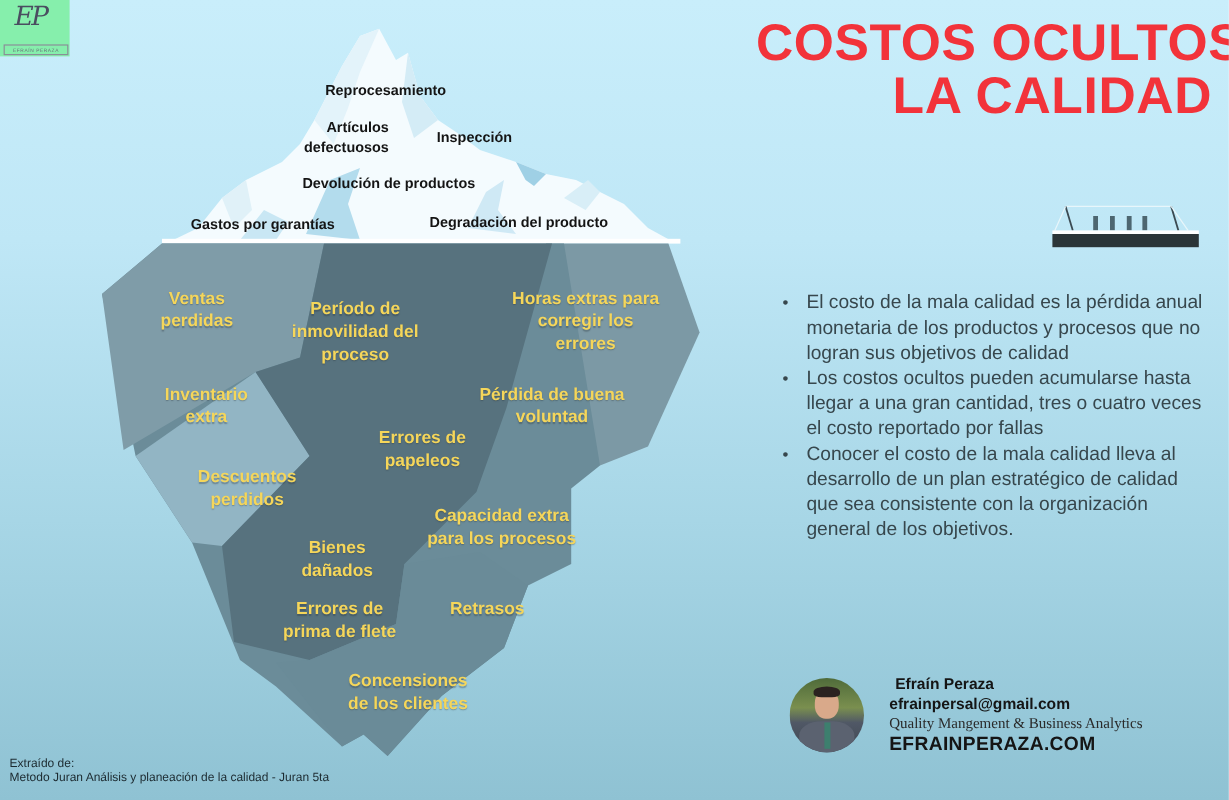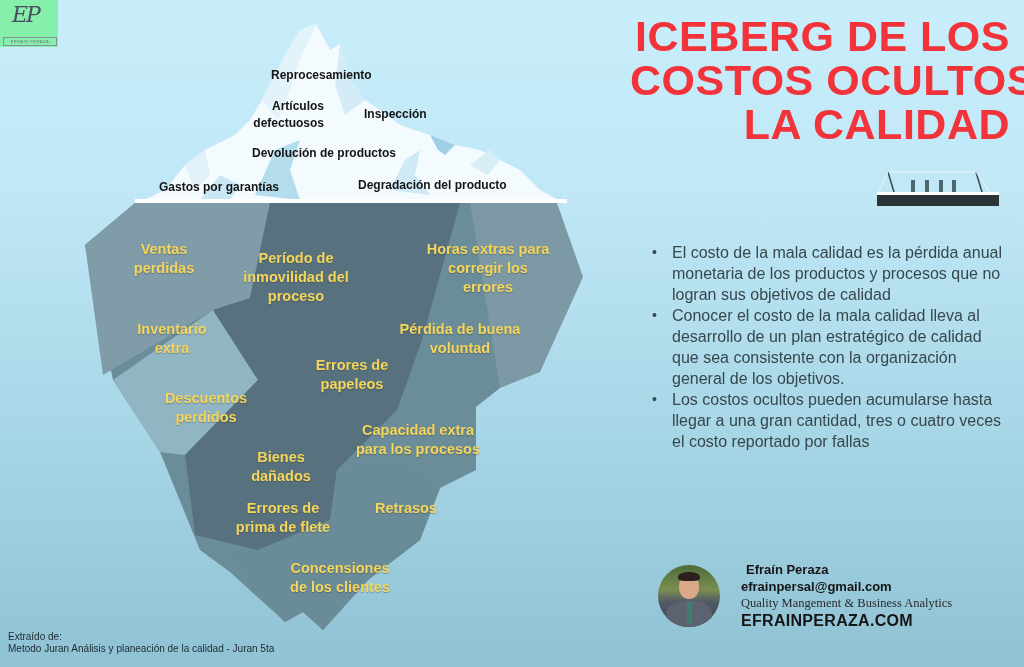--- a/index.html
+++ b/index.html
@@ -120,21 +120,20 @@
 
     <polygon points="113,380 213,310 258,380 185,455 160,452" fill="#92b5c4"></polygon>
 
     <polygon points="270,203 460,203 422,340 397,410 337,470 330,520 258,550 195,535 185,455 258,380 213,310 250,298" fill="#57727e"></polygon>
 
     <polygon points="230,552 258,550 330,520 337,470 400,460 440,488 420,540 368,580 323,630 303,612 285,622" fill="#6a8b98"></polygon>
   </g>
 </svg>
 
 <div class="abs title">
-  <div>ICEBERG DE LOS</div>
   <div>COSTOS OCULTOS DE</div>
   <div>LA CALIDAD</div>
 </div>
 
 <div class="abs tip" style="left:271px; top:67px;">Reprocesamiento</div>
 <div class="abs tip" style="left:230px; top:98px; width:94px;">
   <div>Artículos</div>
   <div>defectuosos</div>
 </div>
 <div class="abs tip" style="left:364px; top:106px;">Inspección</div>
@@ -202,22 +201,22 @@
   <rect x="49" y="10" width="4" height="12" fill="#4d6670"></rect>
   <rect x="63" y="10" width="4" height="12" fill="#4d6670"></rect>
   <rect x="76" y="10" width="4" height="12" fill="#4d6670"></rect>
   <rect x="1" y="22" width="122" height="3" fill="#ffffff"></rect>
   <rect x="1" y="25" width="122" height="11" fill="#2b3538"></rect>
 </svg>
 
 <div class="abs notes">
   <ul>
     <li>El costo de la mala calidad es la pérdida anual monetaria de los productos y procesos que no logran sus objetivos de calidad</li>
+    <li>Los costos ocultos pueden acumularse hasta llegar a una gran cantidad, tres o cuatro veces el costo reportado por fallas</li>
     <li>Conocer el costo de la mala calidad lleva al desarrollo de un plan estratégico de calidad que sea consistente con la organización general de los objetivos.</li>
-    <li>Los costos ocultos pueden acumularse hasta llegar a una gran cantidad, tres o cuatro veces el costo reportado por fallas</li>
   </ul>
 </div>
 
 <div class="abs avatar">
   <div class="suit"></div>
   <div class="face"></div>
   <div class="hair"></div>
   <div class="tie"></div>
 </div>
 <div class="abs author-name">Efraín Peraza</div>

